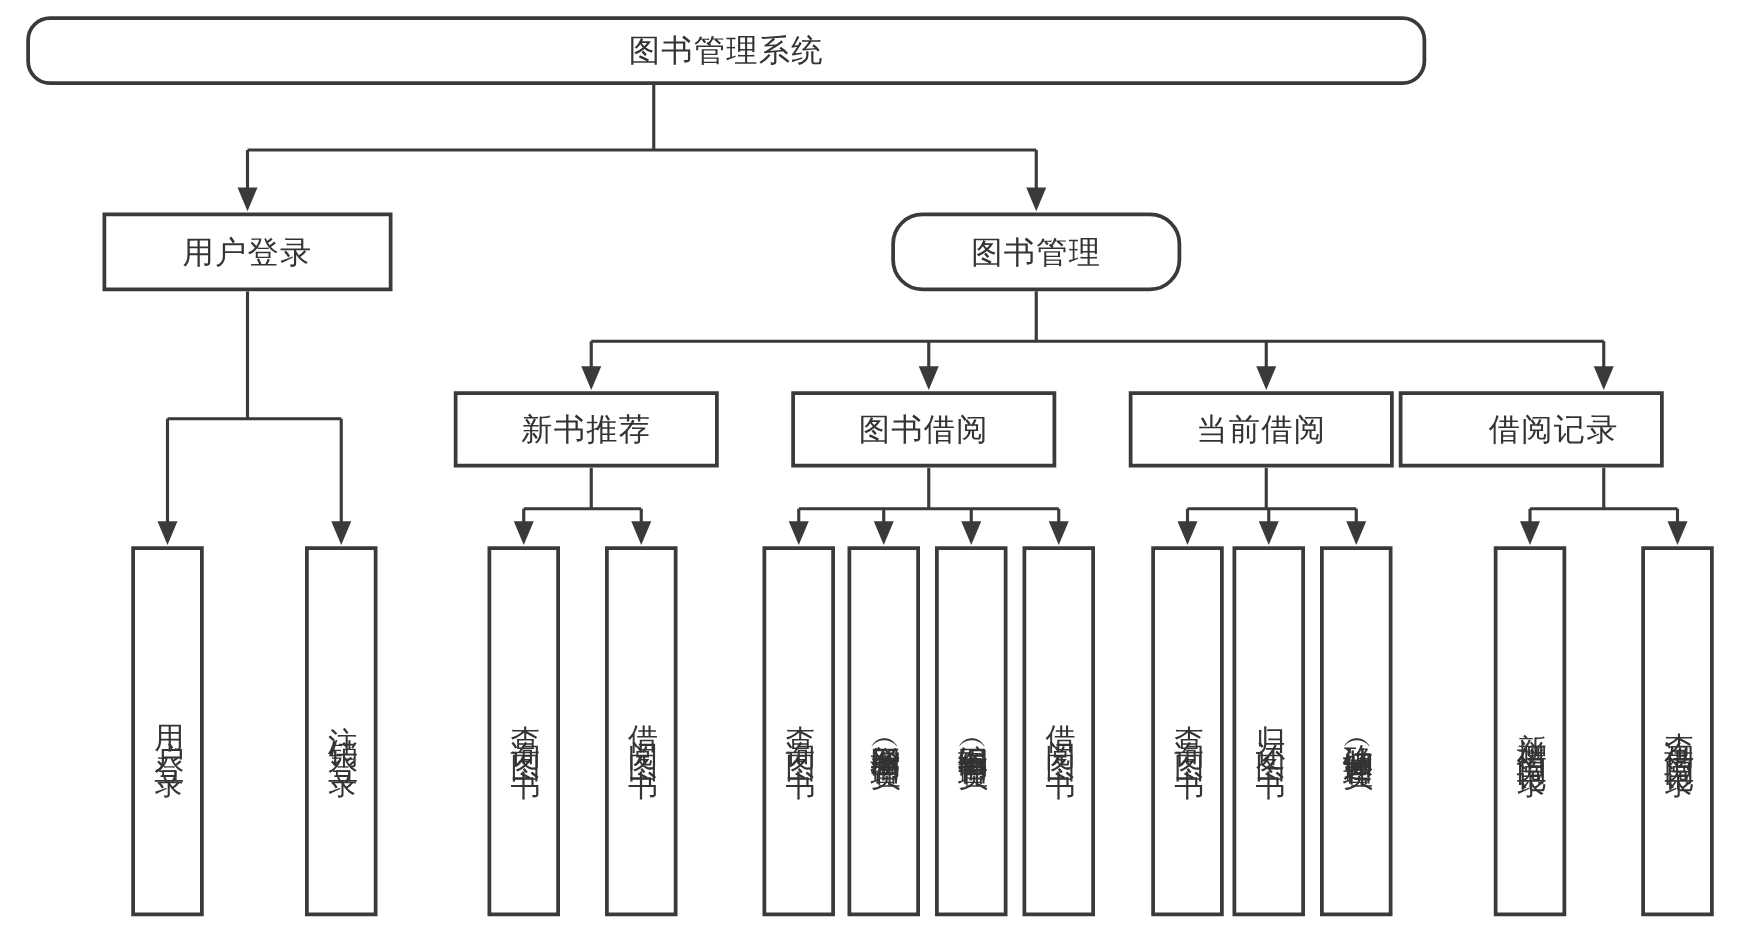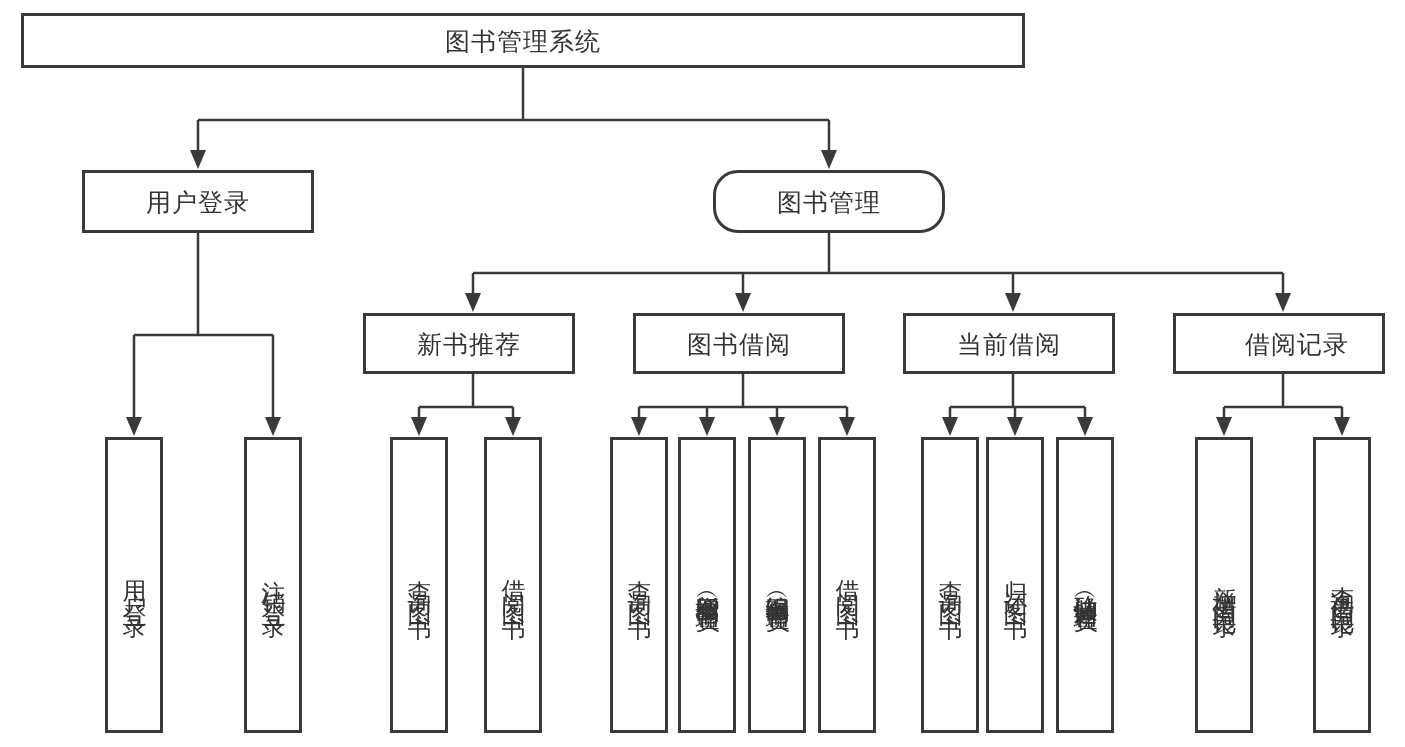--- a/index.html
+++ b/index.html
@@ -23,21 +23,21 @@
     background: #ffffff;
     display: flex;
     align-items: center;
     justify-content: center;
     color: #333333;
     font-size: 25px;
     letter-spacing: 1px;
     text-align: center;
     line-height: 1.2;
   }
-  .lvl1 { left: 21px;  top: 13px;  width: 1004px; height: 55px; }
+  .lvl1 { left: 21px;  top: 13px;  width: 1120px; height: 55px; border-radius: 19px; }
   .lvl2 { top: 170px; height: 63px; width: 232px; }
   .lvl3 { top: 313px; height: 61px; width: 212px; }
   .leaf {
     top: 437px; height: 296px; width: 58px;
     writing-mode: vertical-rl;
     text-orientation: mixed;
     font-size: 24px;
   }
   .sp4 { letter-spacing: 12px; }
   .sp6 { letter-spacing: 6px; }
@@ -92,21 +92,21 @@
   </svg>
 
   <div class="box lvl1">图书管理系统</div>
 
   <div class="box lvl2" style="left:82px;">用户登录</div>
   <div class="box lvl2" style="left:713px;border-radius:25px;">图书管理</div>
 
   <div class="box lvl3" style="left:363px;">新书推荐</div>
   <div class="box lvl3" style="left:903px;">当前借阅</div>
   <div class="box lvl3" style="left:633px;">图书借阅</div>
-  <div class="box lvl3" style="left:1173px;padding-left:36px;">借阅记录</div>
+  <div class="box lvl3" style="left:1119px;padding-left:36px;">借阅记录</div>
 
   <div class="box leaf sp4" style="left:105px;">用户登录</div>
   <div class="box leaf sp4" style="left:244px;">注销登录</div>
 
   <div class="box leaf sp4" style="left:390px;">查询图书</div>
   <div class="box leaf sp4" style="left:484px;">借阅图书</div>
 
   <div class="box leaf sp4" style="left:610px;">查询图书</div>
   <div class="box leaf sp9" style="left:678px;">新增图书（管理员）</div>
   <div class="box leaf sp9" style="left:748px;">编辑图书（管理员）</div>

